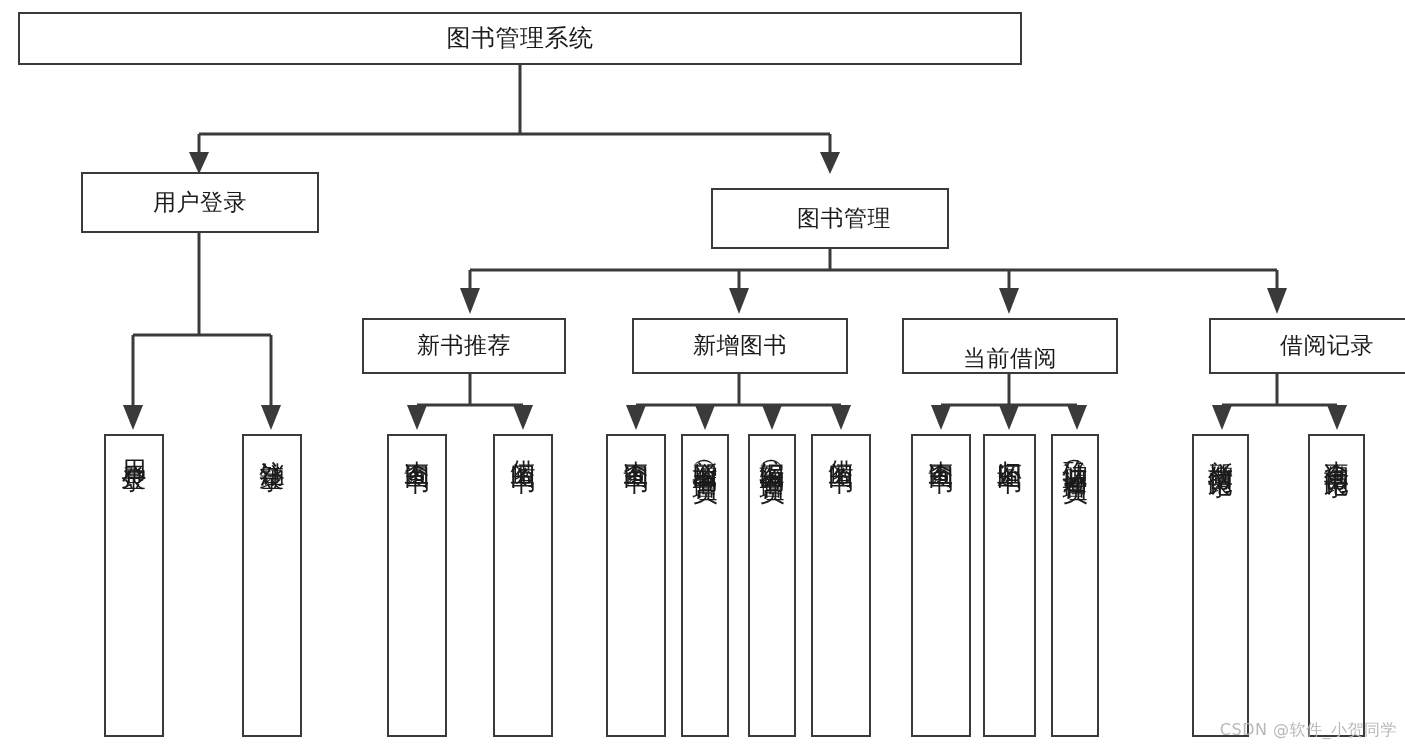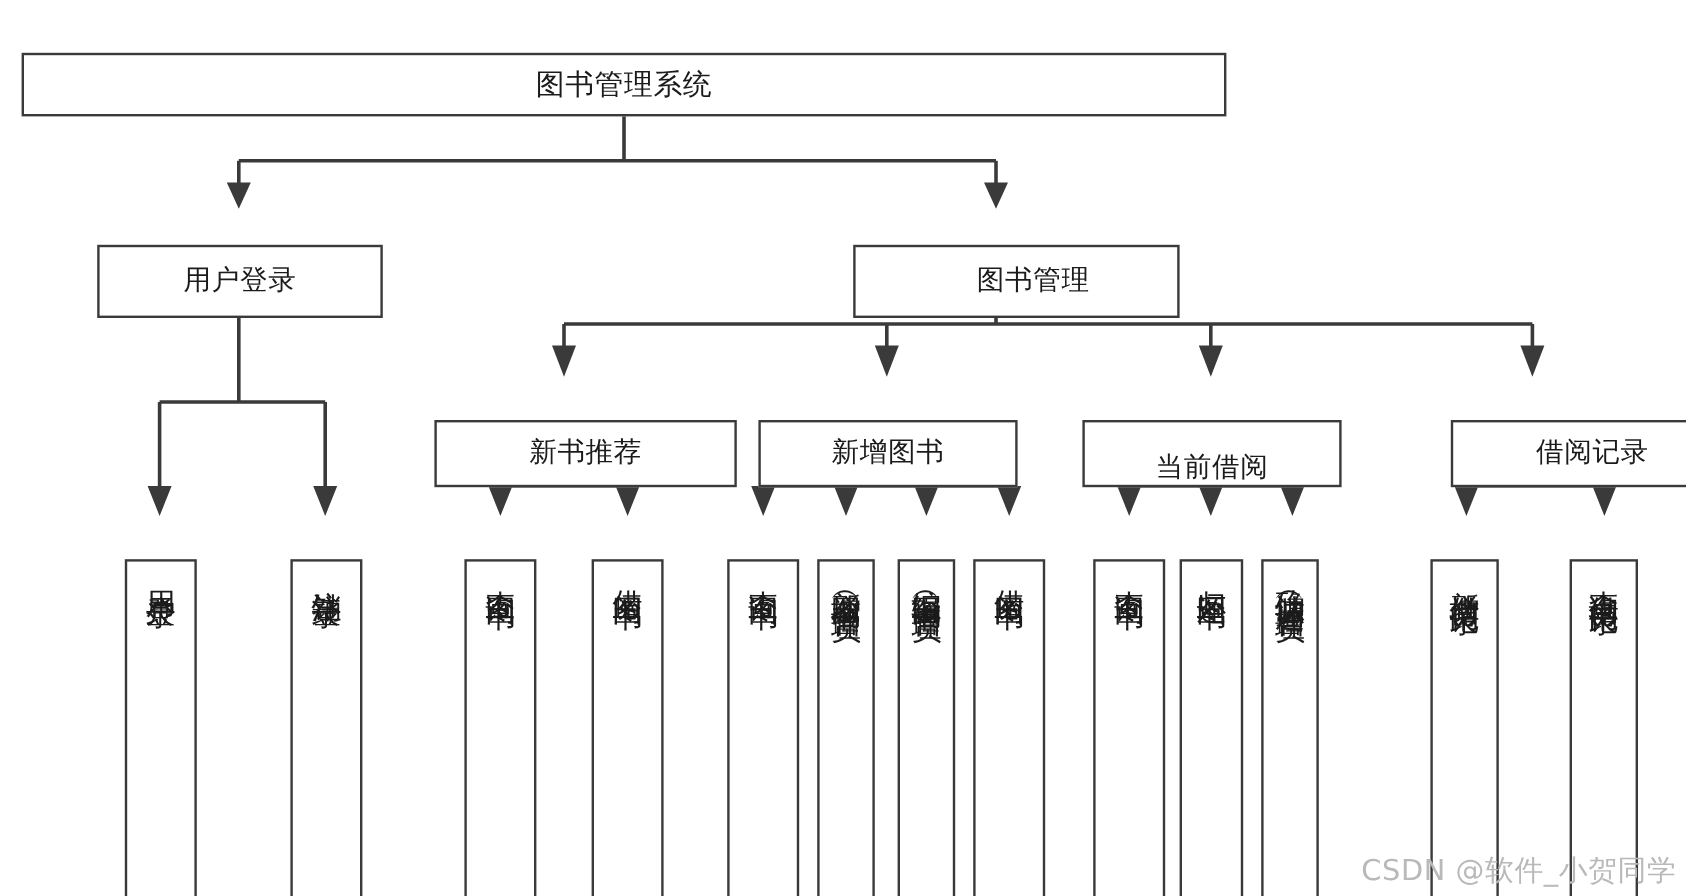--- a/index.html
+++ b/index.html
@@ -28,21 +28,20 @@
   }
   .node {
     position: absolute;
     box-sizing: border-box;
     background: #ffffff;
     border: 2px solid #3a3a3a;
     display: flex;
     align-items: center;
     justify-content: center;
     z-index: 2;
-    margin-top: 32px;
   }
   .node-label {
     color: #1b1b1b;
     line-height: 1.18;
     white-space: pre;
     text-align: center;
   }
   
   .node.horiz .node-label {
     font-size: 23px;
@@ -63,21 +62,21 @@
     font-size: 25px;
     letter-spacing: 3px;
     line-height: 1;
     white-space: nowrap;
     display: block;
   }
   .watermark {
     position: absolute;
     right: 8px;
     bottom: 6px;
-    font-size: 24px;
+    font-size: 16px;
     color: #b9b9b9;
     letter-spacing: 0.5px;
     z-index: 5;
     white-space: nowrap;
   }
 </style>
 </head>
 <body>
 
 <div id="canvas">
@@ -164,25 +163,25 @@
   </svg>
 
   <div class="node horiz root" style="left:18px; top:12px; width:1004px; height:53px;">
     <span class="node-label">图书管理系统</span>
   </div>
 
   <div class="node horiz" style="left:81px; top:172px; width:238px; height:61px;">
     <span class="node-label">用户登录</span>
   </div>
 
-  <div class="node horiz" style="left:711px; top:172px; width:272px; height:61px;padding-left:28px;">
+  <div class="node horiz" style="left:711px; top:188px; width:238px; height:61px;padding-left:28px;">
     <span class="node-label">图书管理</span>
   </div>
 
-  <div class="node horiz" style="left:362px; top:318px; width:252px; height:56px;">
+  <div class="node horiz" style="left:362px; top:318px; width:204px; height:56px;">
     <span class="node-label">新书推荐</span>
   </div>
 
   <div class="node horiz" style="left:632px; top:318px; width:216px; height:56px;">
     <span class="node-label">新增图书</span>
   </div>
 
   <div class="node horiz" style="left:902px; top:318px; width:216px; height:56px;align-items:flex-end;">
     <span class="node-label">当前借阅</span>
   </div>

